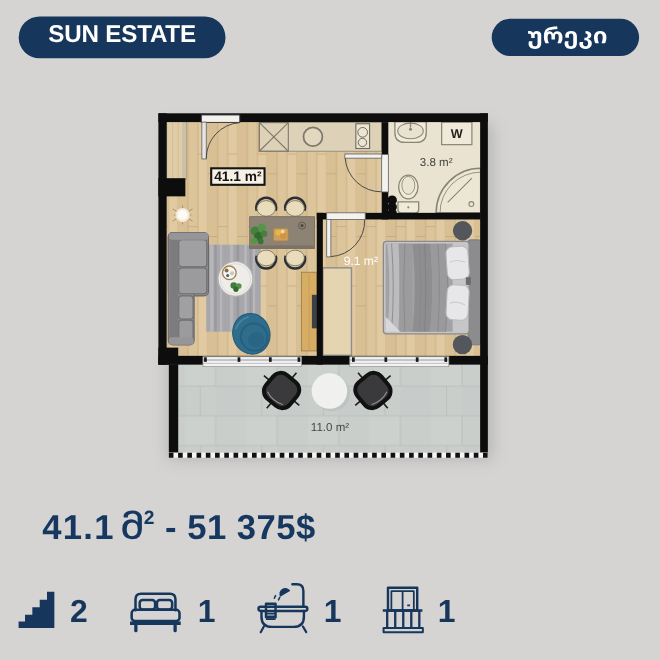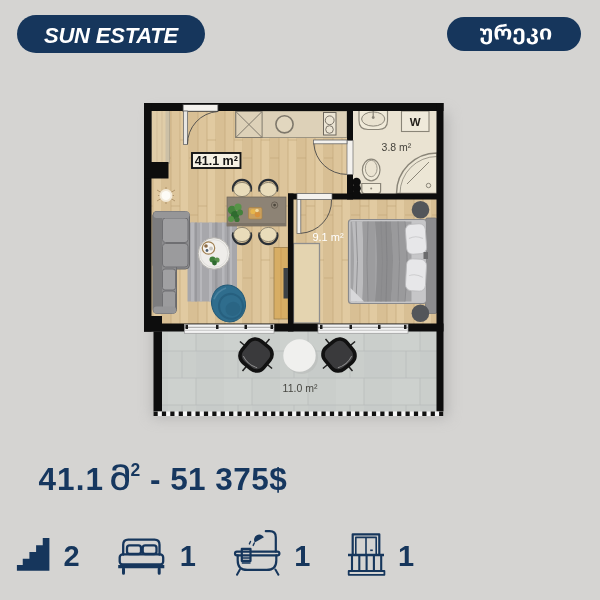--- a/index.html
+++ b/index.html
@@ -1,21 +1,21 @@
 <!DOCTYPE html>
 <html><head>
 <meta charset="utf-8">
 <style>
   html,body{margin:0;padding:0;}
   body{width:600px;height:600px;overflow:hidden;background:#d5d4d2;
        font-family:"Liberation Sans",sans-serif;}
   .page{position:absolute;left:0;top:0;width:600px;height:600px;}
   .pill{position:absolute;background:#16365c;}
   .pill-left{left:17px;top:15px;width:188px;height:38px;border-radius:19px;
-      display:flex;align-items:center;justify-content:center;font-style:italic;}
+      display:flex;justify-content:center;}
   .pill-left span{color:#fff;font-weight:bold;font-size:22px;letter-spacing:-0.2px;padding-top:3px;}
   .pill-right{left:447px;top:17px;width:134px;height:34px;border-radius:17px;}
   .plan,.price,.foot{position:absolute;left:0;}
   .plan{top:0;}
   .price{top:440px;}
   .foot{top:525px;}
 </style>
 </head>
 <body>
 

